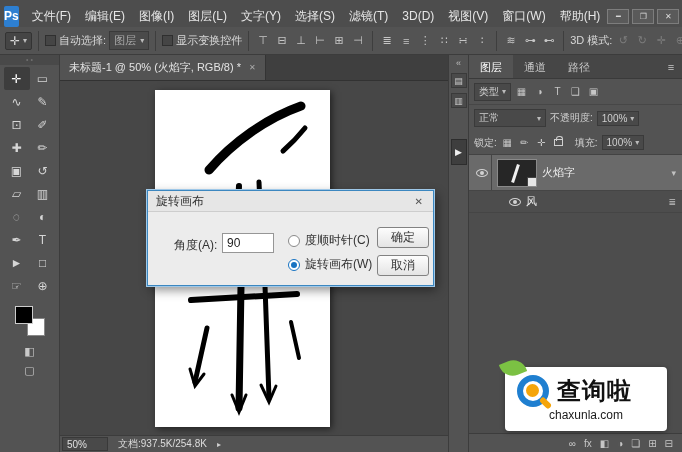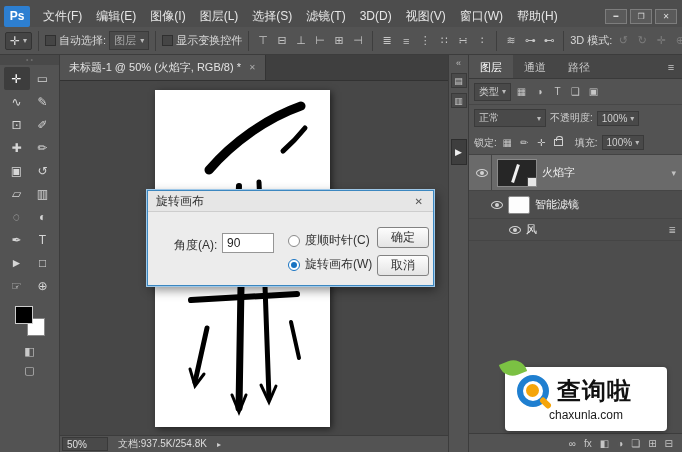--- a/index.html
+++ b/index.html
@@ -160,20 +160,21 @@
 
 <div class="screen">
 
   <div class="menubar">
     <div class="ps-logo">Ps</div>
     <div class="menus">
       <span class="menu-item">文件(F)</span>
       <span class="menu-item">编辑(E)</span>
       <span class="menu-item">图像(I)</span>
       <span class="menu-item">图层(L)</span>
+      <span class="menu-item">文字(Y)</span>
       <span class="menu-item">选择(S)</span>
       <span class="menu-item">滤镜(T)</span>
       <span class="menu-item">3D(D)</span>
       <span class="menu-item">视图(V)</span>
       <span class="menu-item">窗口(W)</span>
       <span class="menu-item">帮助(H)</span>
     </div>
     <div class="win-controls">
       <span class="win-btn">━</span>
       <span class="win-btn">❐</span>
@@ -344,25 +345,20 @@
         <span class="eye-box">
             <span class="eye"></span>
           </span>
         <span class="thumb">
           <span class="stroke-mark"></span>
           <span class="so-badge"></span>
         </span>
         <span class="layer-name">火焰字</span>
         <span class="row-right-icon">▾</span>
       </div>
-      <div class="layer-row" style="height:28px; padding-left:22px;">
-        <span class="eye"></span>
-        <span class="mask-thumb"></span>
-        <span class="layer-name">智能滤镜</span>
-      </div>
       <div class="layer-row" style="height:22px; padding-left:40px;">
         <span class="eye"></span>
         <span class="layer-name">风</span>
         <span class="row-right-icon">≣</span>
       </div>
     </div>
     <div class="panel-bottom">
       <span class="pb-icon">∞</span>
       <span class="pb-icon">fx</span>
       <span class="pb-icon">◧</span>

